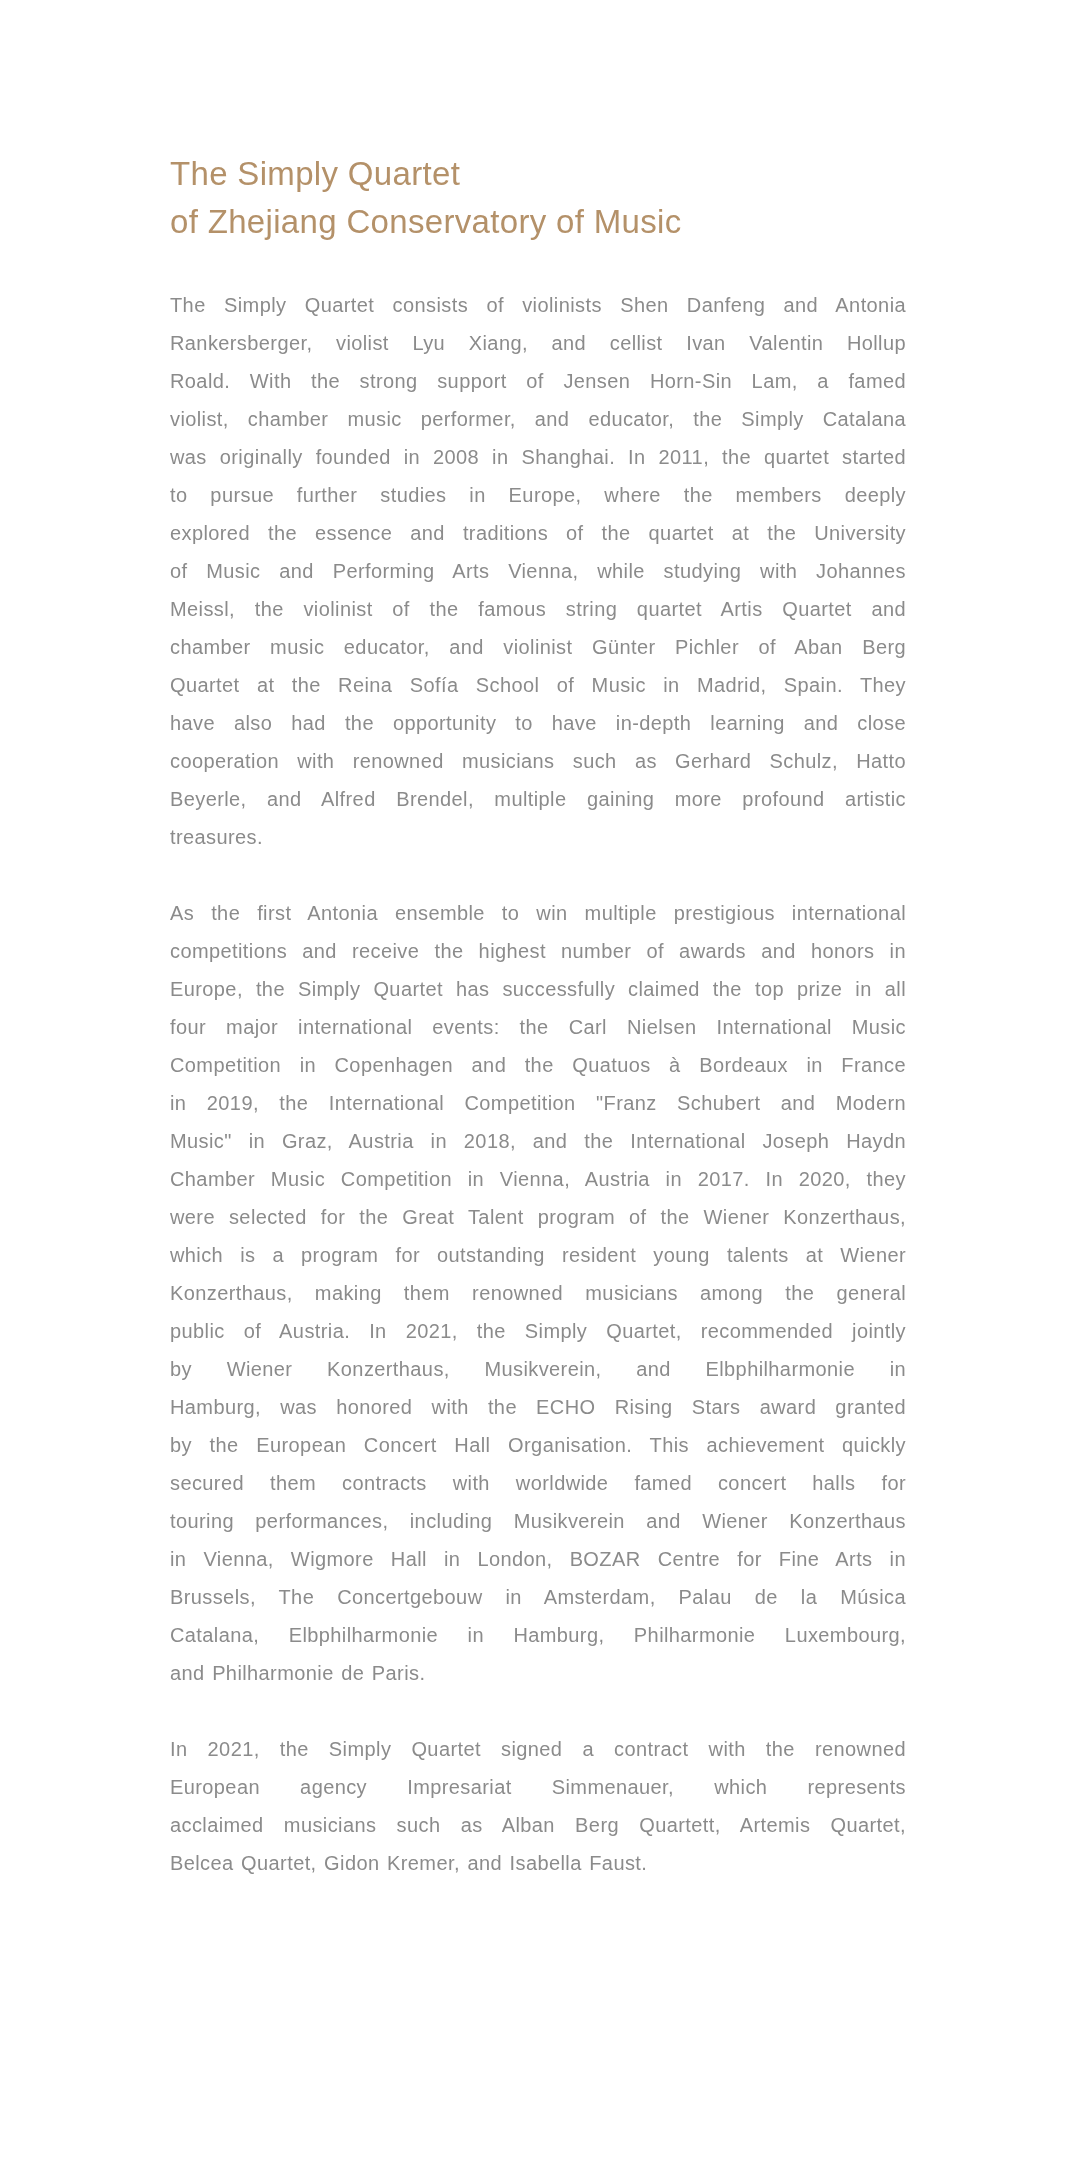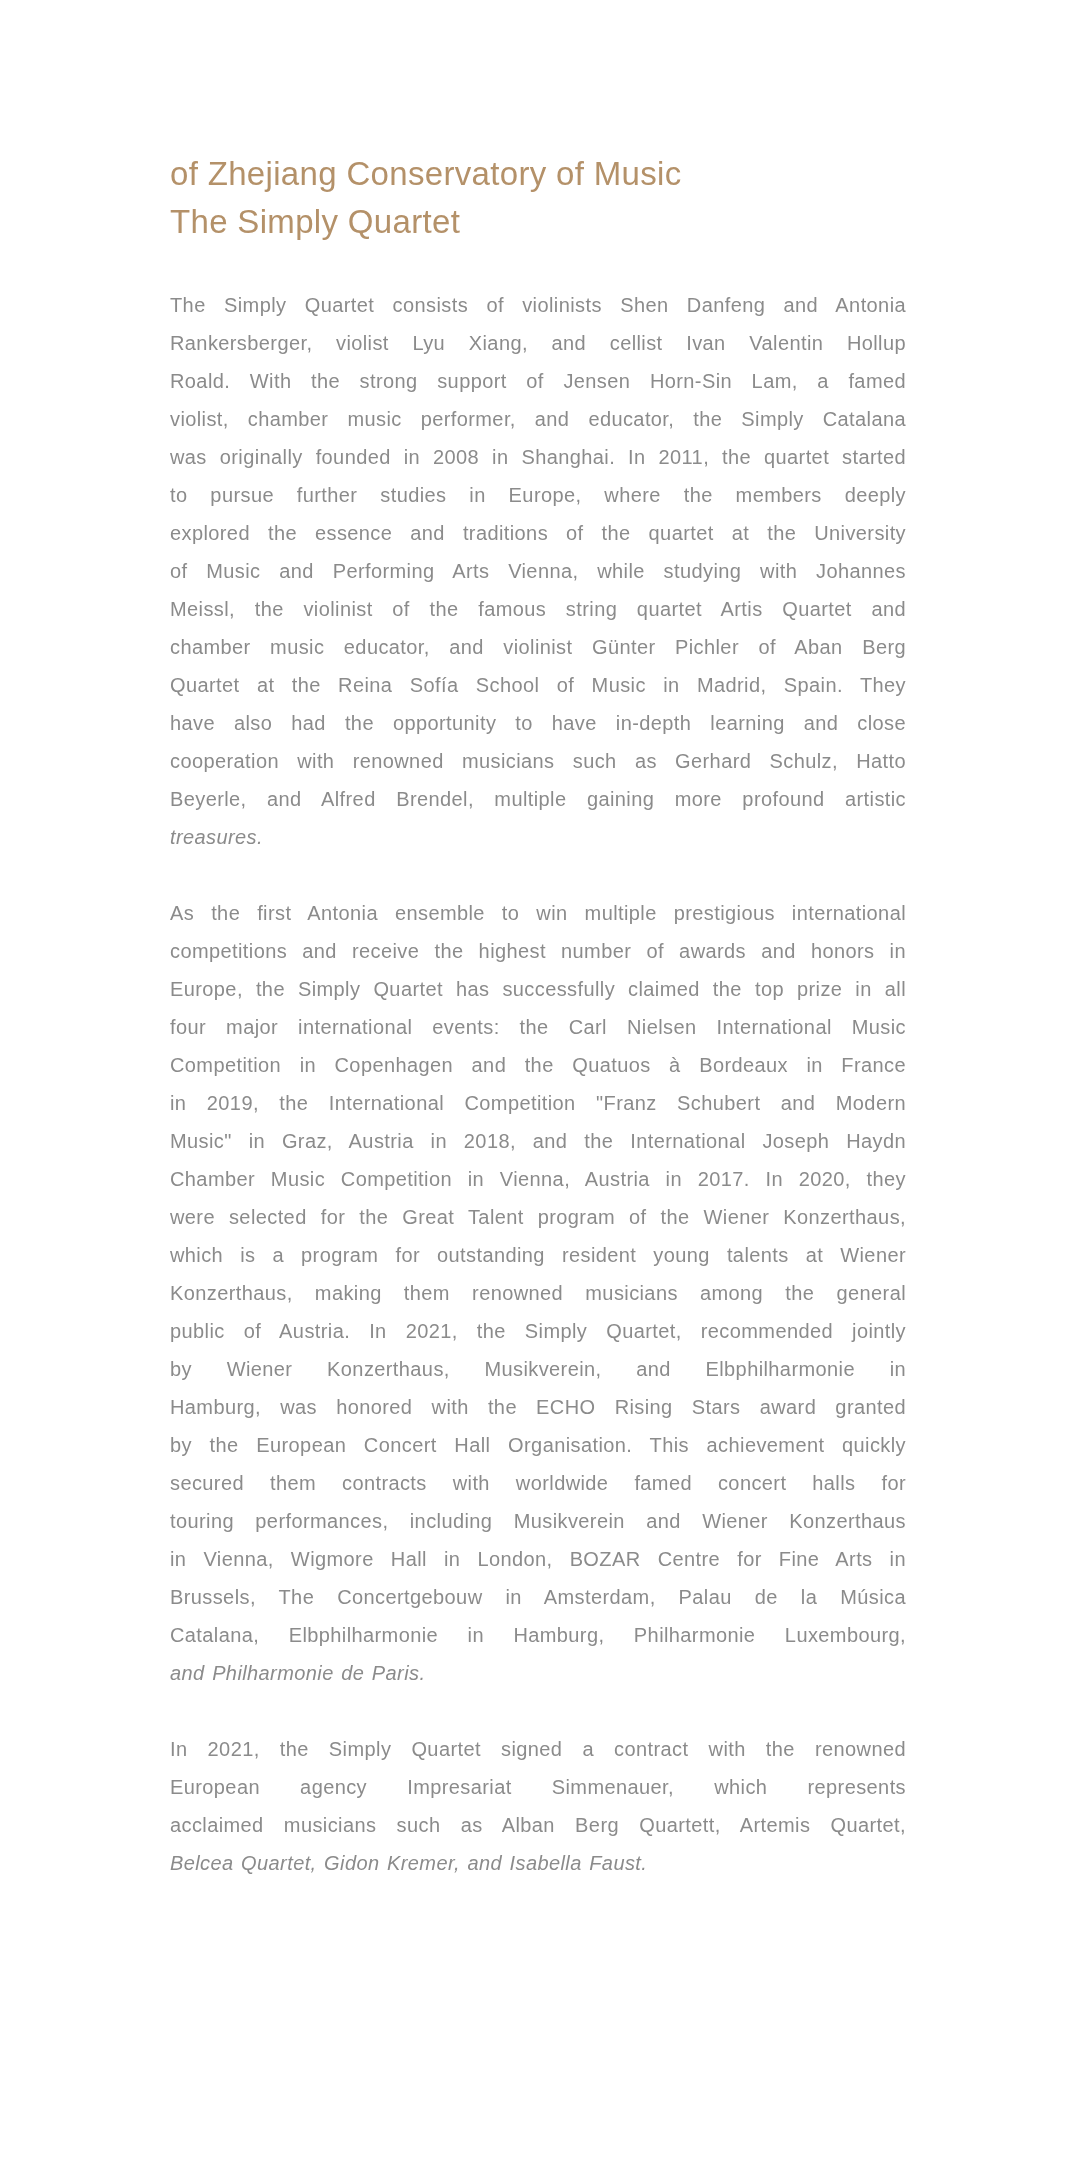--- a/index.html
+++ b/index.html
@@ -43,31 +43,30 @@
   }
   .para:last-child {
     margin-bottom: 0;
   }
   .para .line {
     text-align: justify;
     text-align-last: justify;
   }
   .para .line.last {
     text-align-last: left;
-    font-style: italic;
   }
 </style>
 </head>
 <body style="background: rgb(255, 255, 255);">
 
 <div class="page">
   <div class="content">
     <h1 class="title">
+        <div class="line">The Simply Quartet</div>
         <div class="line last">of Zhejiang Conservatory of Music</div>
-        <div class="line">The Simply Quartet</div>
       </h1>
     <div class="para">
         <div class="line">The Simply Quartet consists of violinists Shen Danfeng and Antonia</div>
         <div class="line">Rankersberger, violist Lyu Xiang, and cellist Ivan Valentin Hollup</div>
         <div class="line">Roald. With the strong support of Jensen Horn-Sin Lam, a famed</div>
         <div class="line">violist, chamber music performer, and educator, the Simply Catalana</div>
         <div class="line">was originally founded in 2008 in Shanghai. In 2011, the quartet started</div>
         <div class="line">to pursue further studies in Europe, where the members deeply</div>
         <div class="line">explored the essence and traditions of the quartet at the University</div>
         <div class="line">of Music and Performing Arts Vienna, while studying with Johannes</div>

